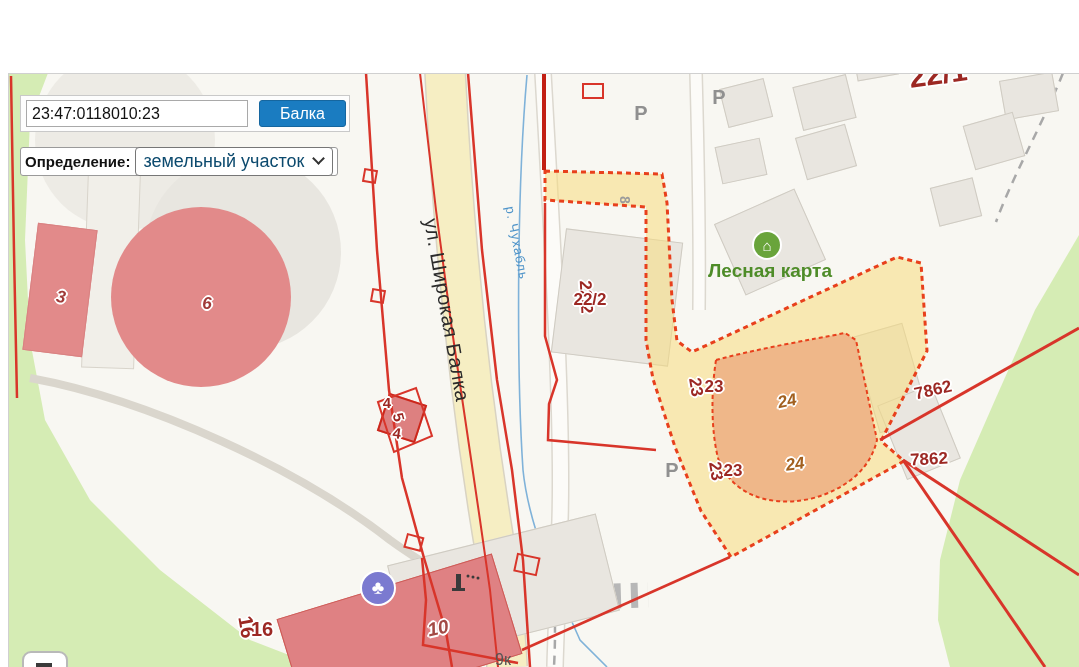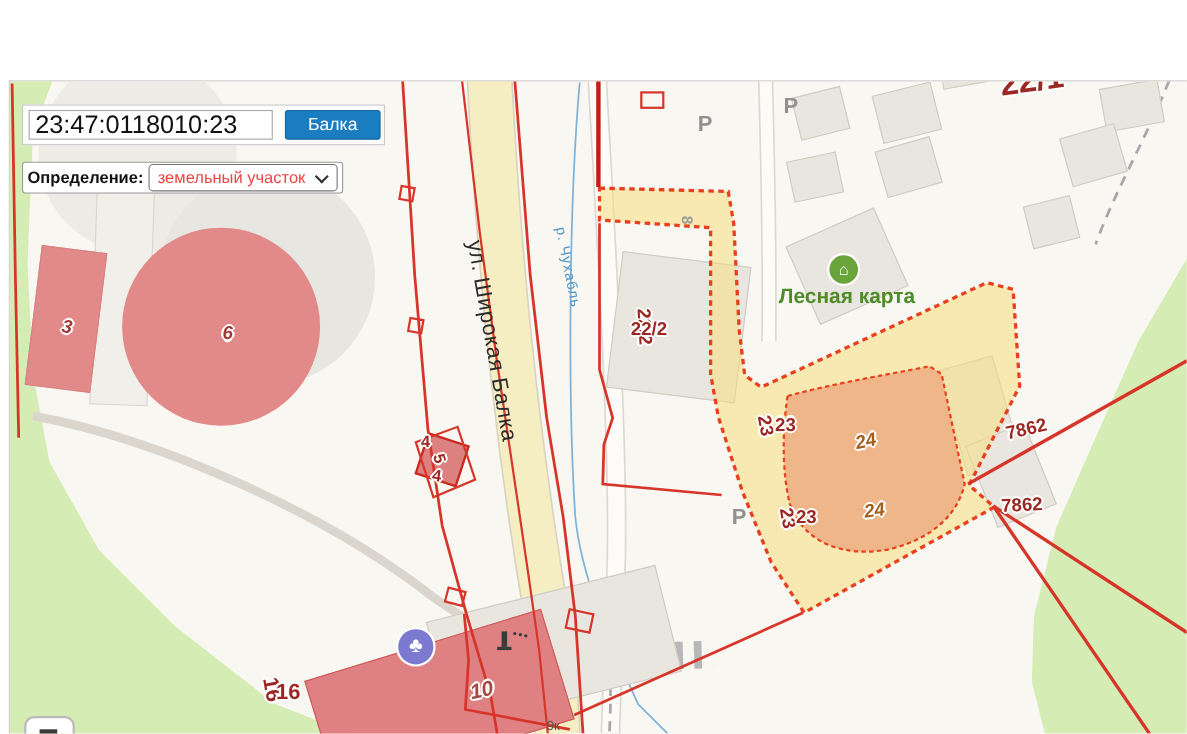--- a/index.html
+++ b/index.html
@@ -10,25 +10,25 @@
   .layer{position:absolute;left:0;top:0;}
   .bld{position:absolute;background:#e9e6e0;border:1px solid #cfcbc2;box-sizing:border-box;}
   .pink{background:#e28a8a;border:1px solid #d98282;}
   .lbl{position:absolute;transform:translate(-50%,-50%);white-space:nowrap;line-height:1;}
   .outl{text-shadow:-1px -1px 0 #fff,1px -1px 0 #fff,-1px 1px 0 #fff,1px 1px 0 #fff,0 -2px 0 #fff,0 2px 0 #fff,-2px 0 0 #fff,2px 0 0 #fff;}
   .cad{font-weight:bold;color:#9c2823;}
   .bnum{font-weight:bold;font-style:italic;}
   .poi-icon{position:absolute;transform:translate(-50%,-50%);border-radius:50%;box-shadow:0 0 0 2px #fff;display:flex;align-items:center;justify-content:center;color:#fff;}
   
   #search-panel{position:absolute;left:20px;top:95px;width:330px;height:37px;background:#fdfdfd;border:1px solid #c9c9c9;box-sizing:border-box;z-index:20;}
-  #cadastral-input{position:absolute;left:5px;top:4px;width:222px;height:27px;border:1px solid #a9a9a9;font-size:23px;padding:0 5px;font-family:"Liberation Sans",sans-serif;color:#111;box-sizing:border-box;background:#fff;}
+  #cadastral-input{position:absolute;left:5px;top:4px;width:222px;height:27px;border:1px solid #a9a9a9;font-size:16px;padding:0 5px;font-family:"Liberation Sans",sans-serif;color:#111;box-sizing:border-box;background:#fff;}
   #find-button{position:absolute;left:238px;top:4px;width:87px;height:27px;background:#1a7cc1;border:1px solid #15669f;border-radius:3px;color:#fff;font-size:16px;font-family:"Liberation Sans",sans-serif;cursor:pointer;}
   #filter-panel{position:absolute;left:20px;top:147px;height:27px;background:#fff;border:1px solid #9a9a9a;border-radius:3px;z-index:20;display:flex;align-items:center;padding:0 4px;}
   #filter-label{font-size:15px;color:#111;margin-right:5px;font-weight:bold;}
-  #definition-select{position:relative;border:1px solid #767676;border-radius:4px;background:#fff;font-size:15px;color:#ef4444;padding:3px 28px 3px 7px;cursor:pointer;}
+  #definition-select{position:relative;border:1px solid #767676;border-radius:4px;background:#fff;font-size:18px;color:#0c4a6e;padding:3px 28px 3px 7px;cursor:pointer;}
   #definition-select .chev{position:absolute;right:9px;top:6px;width:7px;height:7px;border-right:2px solid #333;border-bottom:2px solid #333;transform:rotate(45deg);}
   #map-control{position:absolute;left:22px;top:651px;width:42px;height:20px;background:#fff;border:2px solid #b9b9b9;border-radius:9px;z-index:20;}
   #map-control .glyph{position:absolute;left:12px;top:10px;width:16px;height:8px;background:#3a3a3a;}
 </style>
 </head>
 <body>
 
 <div id="page">
 
   <div id="map">
@@ -126,21 +126,21 @@
       <div class="lbl cad outl" style="left:929px;top:459px;font-size:17px;transform:translate(-50%,-50%) rotate(-3deg);">7862</div>
       <div class="lbl cad outl" style="left:247px;top:627px;font-size:20px;transform:translate(-50%,-50%) rotate(80deg);">16</div>
       <div class="lbl cad outl" style="left:262px;top:629px;font-size:20px;">16</div>
       <div class="lbl bnum outl" style="left:438px;top:628px;font-size:19px;color:#a34a45;transform:translate(-50%,-50%) rotate(-12deg);">10</div>
       <div class="lbl bnum outl" style="left:207px;top:303px;font-size:17px;color:#a03a38;">6</div>
       <div class="lbl bnum outl" style="left:61px;top:297px;font-size:17px;color:#a03a38;transform:translate(-50%,-50%) rotate(8deg);">3</div>
       <div class="lbl cad outl" style="left:387px;top:402px;font-size:15px;">4</div>
       <div class="lbl cad outl" style="left:399px;top:417px;font-size:15px;transform:translate(-50%,-50%) rotate(75deg);">5</div>
       <div class="lbl cad outl" style="left:397px;top:433px;font-size:15px;transform:translate(-50%,-50%) rotate(8deg);">4</div>
       <div class="lbl" style="left:625px;top:200px;font-size:14px;font-weight:bold;color:#9b9b9b;transform:translate(-50%,-50%) rotate(90deg);">8</div>
-      <div class="lbl" style="left:503px;top:660px;font-size:12px;color:#555;">9к</div>
+      <div class="lbl" style="left:503px;top:660px;font-size:16px;color:#555;">9к</div>
 
       <div class="poi-icon" style="left:767px;top:245px;width:26px;height:26px;background:#69a43b;font-size:15px;">⌂</div>
       <div class="poi-icon" style="left:378px;top:588px;width:32px;height:32px;background:#7b7ad0;font-size:19px;">♣</div>
     </div>
   </div>
 
   <div id="search-panel">
     <input id="cadastral-input" type="text" value="23:47:0118010:23" style="">
     <button id="find-button">Балка</button>
   </div>

